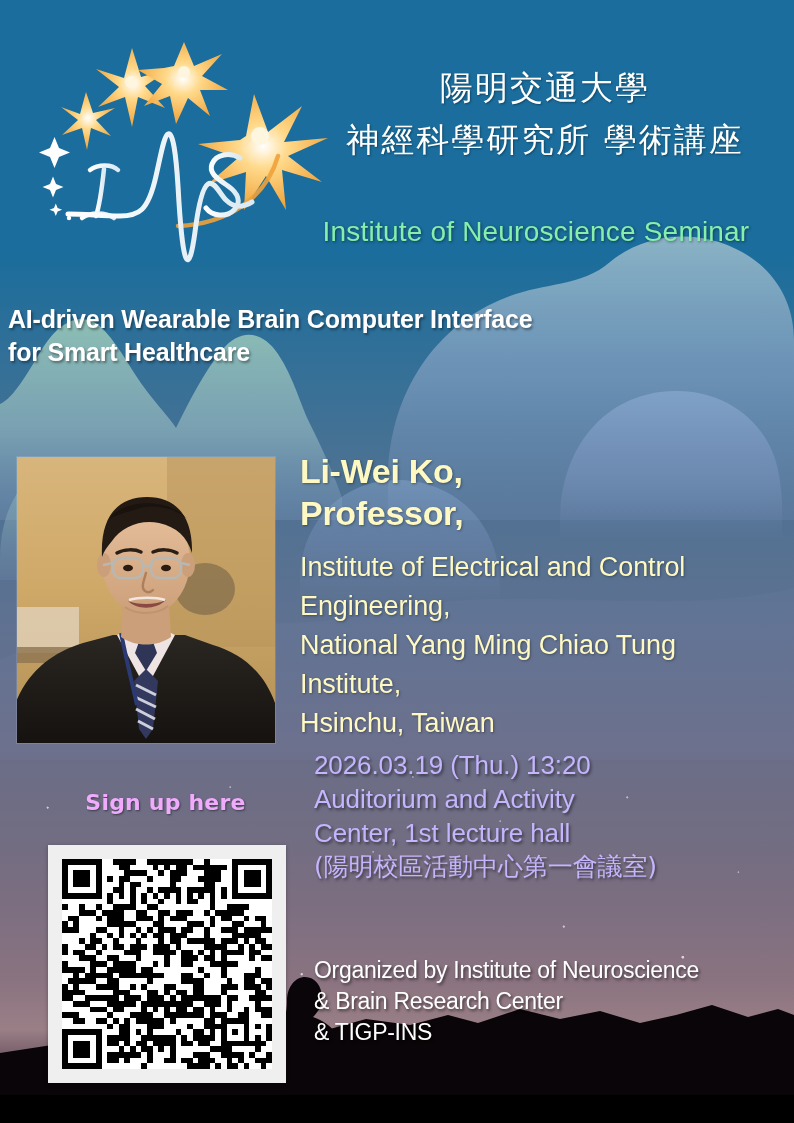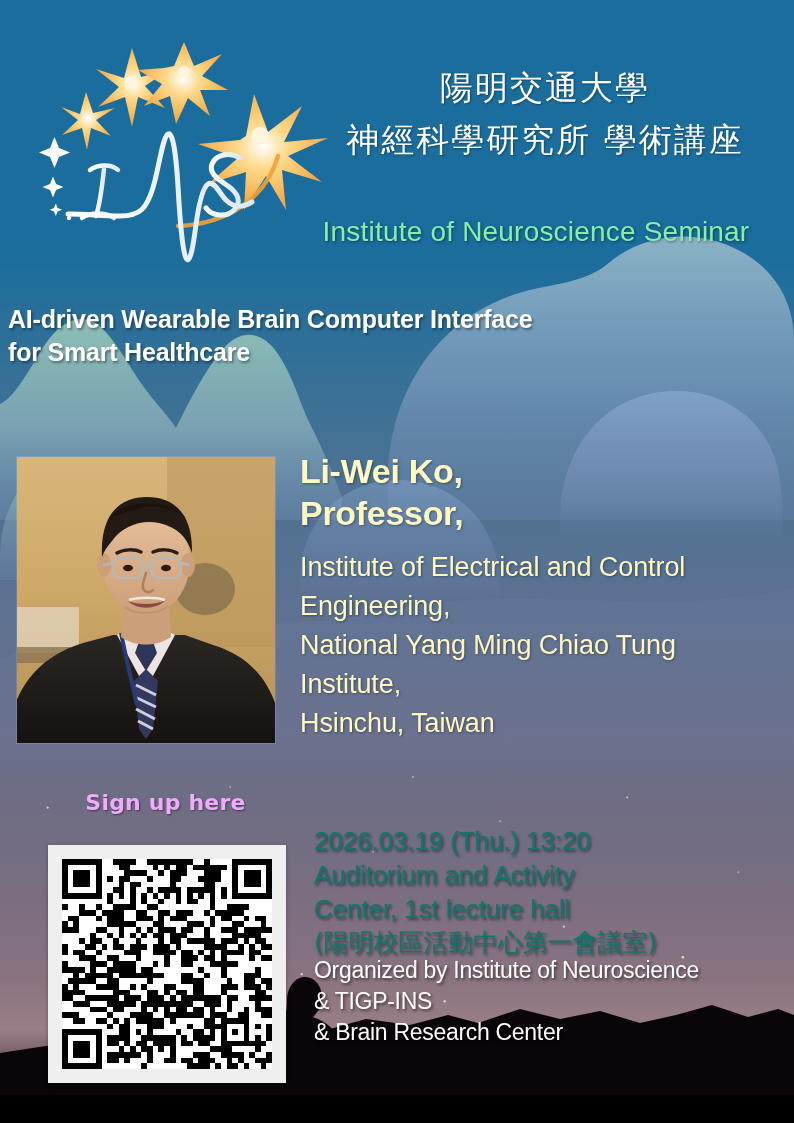--- a/index.html
+++ b/index.html
@@ -126,21 +126,21 @@
   }
   .qr-box{
     position:absolute;left:48px;top:845px;width:238px;height:238px;
     background:#efeff0;padding:14px;
     box-shadow:0 1px 4px rgba(0,0,0,.3);
   }
   .qr-box svg{display:block;width:100%;height:100%;background:#fff;}
 
   
   .event{
-    position:absolute;left:314px;top:824px;width:474px;color:#0f766e;
+    position:absolute;left:314px;top:748px;width:474px;color:#c4b5fd;
     text-shadow:1.5px 1.5px 3px rgba(0,0,0,.5);
   }
   .event-line{font-size:26px;line-height:34px;font-weight:400;letter-spacing:-.1px;}
   .event-line.cjk{font-family:"DejaVu Sans","Liberation Sans",sans-serif;font-size:25px;}
   .organizers{
     position:absolute;left:314px;top:955px;width:474px;color:#fff;
     text-shadow:1.5px 1.5px 3px rgba(0,0,0,.55);
   }
   .org-line{font-size:23px;line-height:31px;font-weight:400;letter-spacing:-.3px;}
 </style>
@@ -384,17 +384,17 @@
 
   <div class="event">
     <div class="event-line">2026.03.19 (Thu.)  13:20</div>
     <div class="event-line">Auditorium and Activity</div>
     <div class="event-line">Center, 1st lecture hall</div>
     <div class="event-line cjk">(陽明校區活動中心第一會議室)</div>
   </div>
 
   <div class="organizers">
     <div class="org-line">Organized by Institute of Neuroscience</div>
+    <div class="org-line">&amp; Brain Research Center</div>
     <div class="org-line">&amp; TIGP-INS</div>
-    <div class="org-line">&amp; Brain Research Center</div>
   </div>
 
 </div>
 
 </body></html>

